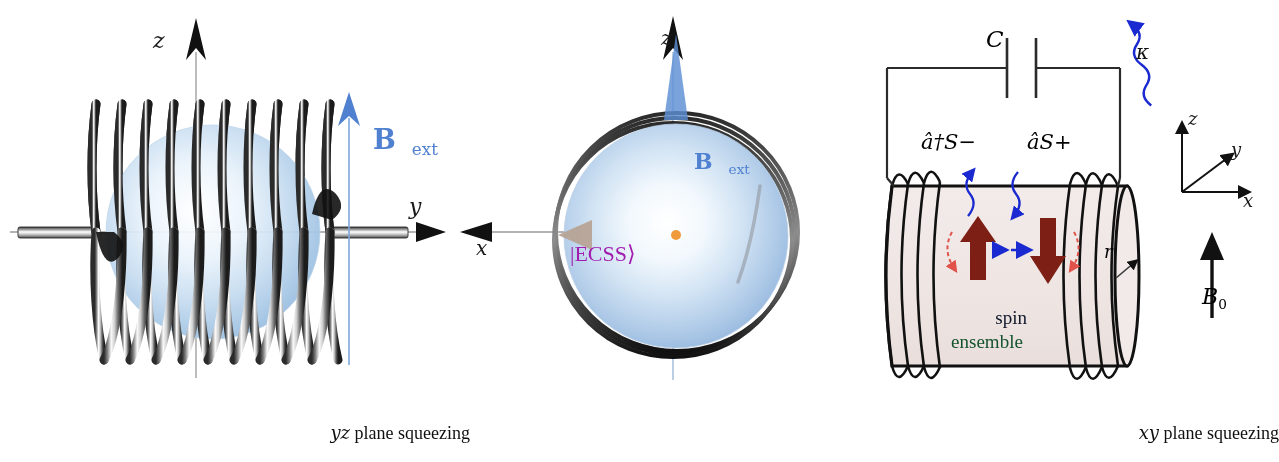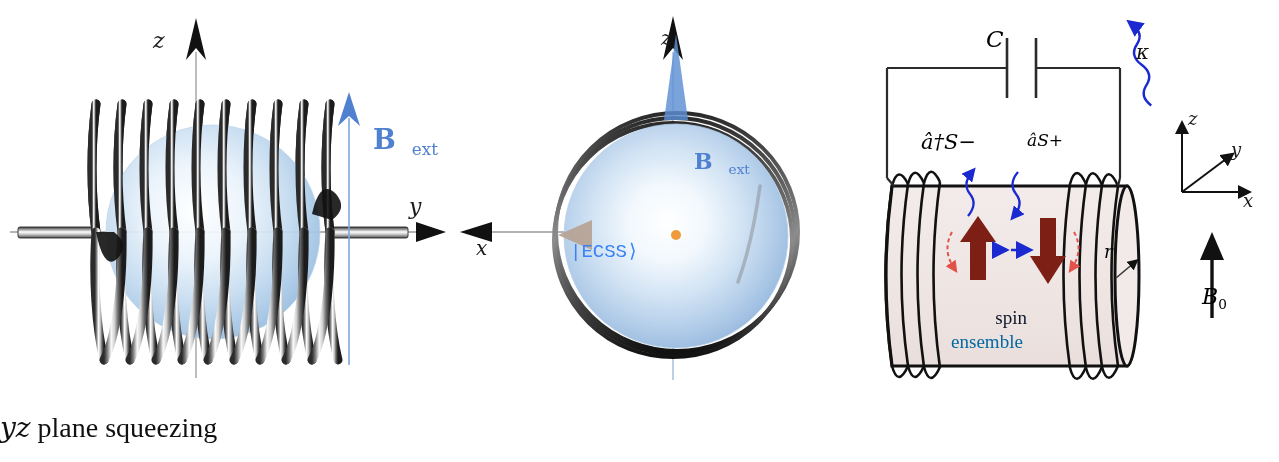--- a/index.html
+++ b/index.html
@@ -6,29 +6,29 @@
   body{width:1279px;height:462px;overflow:hidden;font-family:"Liberation Serif",serif;}
   #figure{position:relative;width:1279px;height:462px;background:#fff;}
   .panel{position:absolute;top:0;height:462px;}
   #panel-left{left:0;width:470px;}
   #panel-mid{left:430px;width:400px;}
   #panel-right{left:830px;width:449px;}
   svg{display:block;overflow:visible;}
   .lbl{position:absolute;white-space:nowrap;line-height:1;}
   .math-i{font-family:"DejaVu Serif",serif;font-style:italic;}
   .caption{
-    position:absolute;bottom:18px;width:100%;text-align:left;
-    font-family:"Liberation Serif",serif;font-size:28px;color:#111;margin-top:35px;
+    position:absolute;bottom:18px;width:100%;text-align:right;
+    font-family:"Liberation Serif",serif;font-size:18px;color:#111;margin-top:35px;
   }
   .caption .pl{font-style:italic;font-family:"DejaVu Serif",serif;}
   .bext{
     color:#4f81d0;font-family:"DejaVu Serif",serif;font-weight:700;
   }
   .bext sub{font-weight:400;font-size:0.62em;margin-left:16px;}
-  .ecss{color:#3b82f6;font-family:Liberation Mono, monospace;font-size:19px;}
+  .ecss{color:#a21caf;font-family:Liberation Serif, serif;font-size:22px;}
   .axlab{font-family:"DejaVu Serif",serif;font-style:italic;color:#1a1a1a;}
 </style>
 </head>
 <body>
 
 <div id="figure">
 
   <div class="panel" id="panel-left">
     <svg width="470" height="400" viewBox="0 0 470 400">
       <defs>
@@ -285,30 +285,33 @@
       </g>
 
       <line x1="382" y1="318" x2="382" y2="252" stroke="#111" stroke-width="3.4"></line>
       <polygon points="370,260 382,232 394,260" fill="#111"></polygon>
     </svg>
 
     <div class="lbl math-i" style="left:156px;top:28px;font-size:23px;">C</div>
     <div class="lbl math-i" style="left:306px;top:42px;font-size:20px;color:#111;">κ</div>
 
     <div class="lbl math-i" style="left:51px;top:132px;font-size:21px;margin-left:40px;">â†S−</div>
-    <div class="lbl math-i" style="left:197px;top:132px;font-size:17px;">âS+</div>
+    <div class="lbl math-i" style="left:197px;top:132px;font-size:21px;">âS+</div>
 
     <div class="lbl math-i" style="left:274px;top:243px;font-size:18px;">r</div>
 
     <div class="lbl axlab" style="left:358px;top:110px;font-size:18px;">z</div>
     <div class="lbl axlab" style="left:401px;top:141px;font-size:18px;">y</div>
     <div class="lbl axlab" style="left:413px;top:192px;font-size:18px;">x</div>
 
     <div class="lbl math-i" style="left:372px;top:286px;font-size:22px;">
       <span>B</span><sub style="font-style:normal;font-size:0.62em;">0</sub>
     </div>
 
     <div class="lbl" style="left:117px;top:308px;font-size:19px;color:#0f172a;text-align:right;width:80px;">spin</div>
-    <div class="lbl" style="left:97px;top:332px;font-size:19px;color:#0369a1;text-align:center;width:120px;">ensemble</div>
-
+    <div class="lbl" style="left:97px;top:332px;font-size:19px;color:#14532d;text-align:center;width:120px;">ensemble</div>
+
+    <div class="caption">
+      <span class="pl">xy</span><span> plane squeezing</span>
+    </div>
   </div>
 
 </div>
 
 </body></html>

